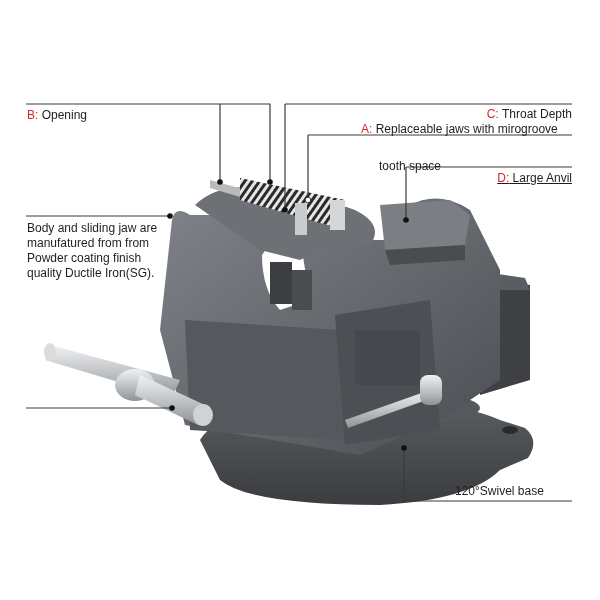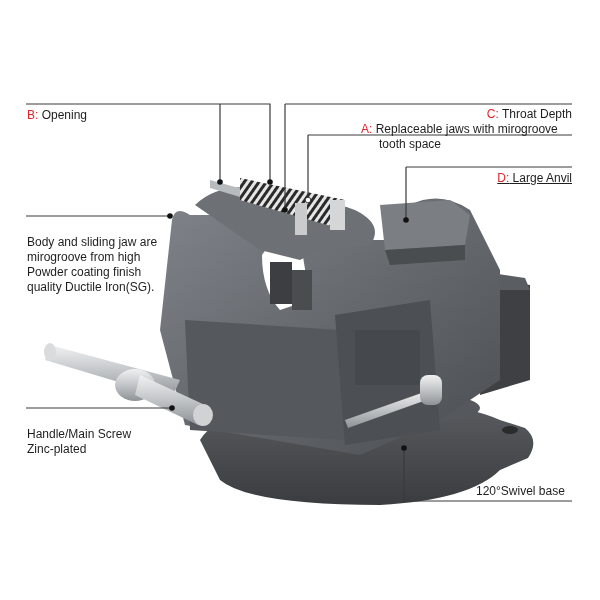--- a/index.html
+++ b/index.html
@@ -2,21 +2,21 @@
 <html><head>
   <meta charset="utf-8">
   <style>
     html, body { margin: 0; padding: 0; background: #ffffff; }
     body { width: 600px; height: 600px; position: relative; overflow: hidden;
            font-family: "Liberation Sans", sans-serif; color: #1a1a1a; }
     .stage { position: absolute; left: 0; top: 0; width: 600px; height: 600px; }
     .label { position: absolute; font-size: 12px; line-height: 15px; color: #1e1e1e; white-space: nowrap; }
     .label .key { color: #e0242b; }
     .label.right { text-align: center; }
-    .label.block { white-space: normal; margin-top: 14px; }
+    .label.block { white-space: normal; }
     svg { position: absolute; left: 0; top: 0; }
   </style>
 </head>
 <body>
 
 <div class="stage">
 
   <svg width="600" height="600" viewBox="0 0 600 600">
     <defs>
       <linearGradient id="bodyG" x1="0" y1="0" x2="1" y2="1">
@@ -118,35 +118,31 @@
   <div class="label" style="left:27px; top:108px;">
     <span class="key">B:</span><span> Opening</span>
   </div>
 
   <div class="label right" style="right:28px; top:107px;">
     <span class="key">C:</span><span> Throat Depth</span>
   </div>
 
   <div class="label" style="left:361px; top:122px;">
     <div><span class="key">A:</span><span> Replaceable jaws with mirogroove</span></div>
-    <div style="padding-left:18px;">tooth space</div>
+    <div style="padding-left:18px;margin-top:22px;">tooth space</div>
   </div>
 
   <div class="label right" style="right:28px; top:171px;text-decoration:underline;">
     <span class="key">D:</span><span> Large Anvil</span>
   </div>
 
   <div class="label block" style="left:27px; top:221px; width:160px;">
     <div>Body and sliding jaw are</div>
-    <div>mirogroove from high</div>
+    <div>manufatured from from</div>
     <div>Powder coating finish</div>
     <div>quality Ductile Iron(SG).</div>
   </div>
 
-  <div class="label block" style="left:27px; top:413px; width:160px;">
-    <div>Handle/Main Screw</div>
-    <div>Zinc-plated</div>
-  </div>
 
-  <div class="label" style="left:476px; top:484px;">
+  <div class="label" style="left:455px; top:484px;">
     <span>120°Swivel base</span>
   </div>
 </div>
 
 </body></html>

